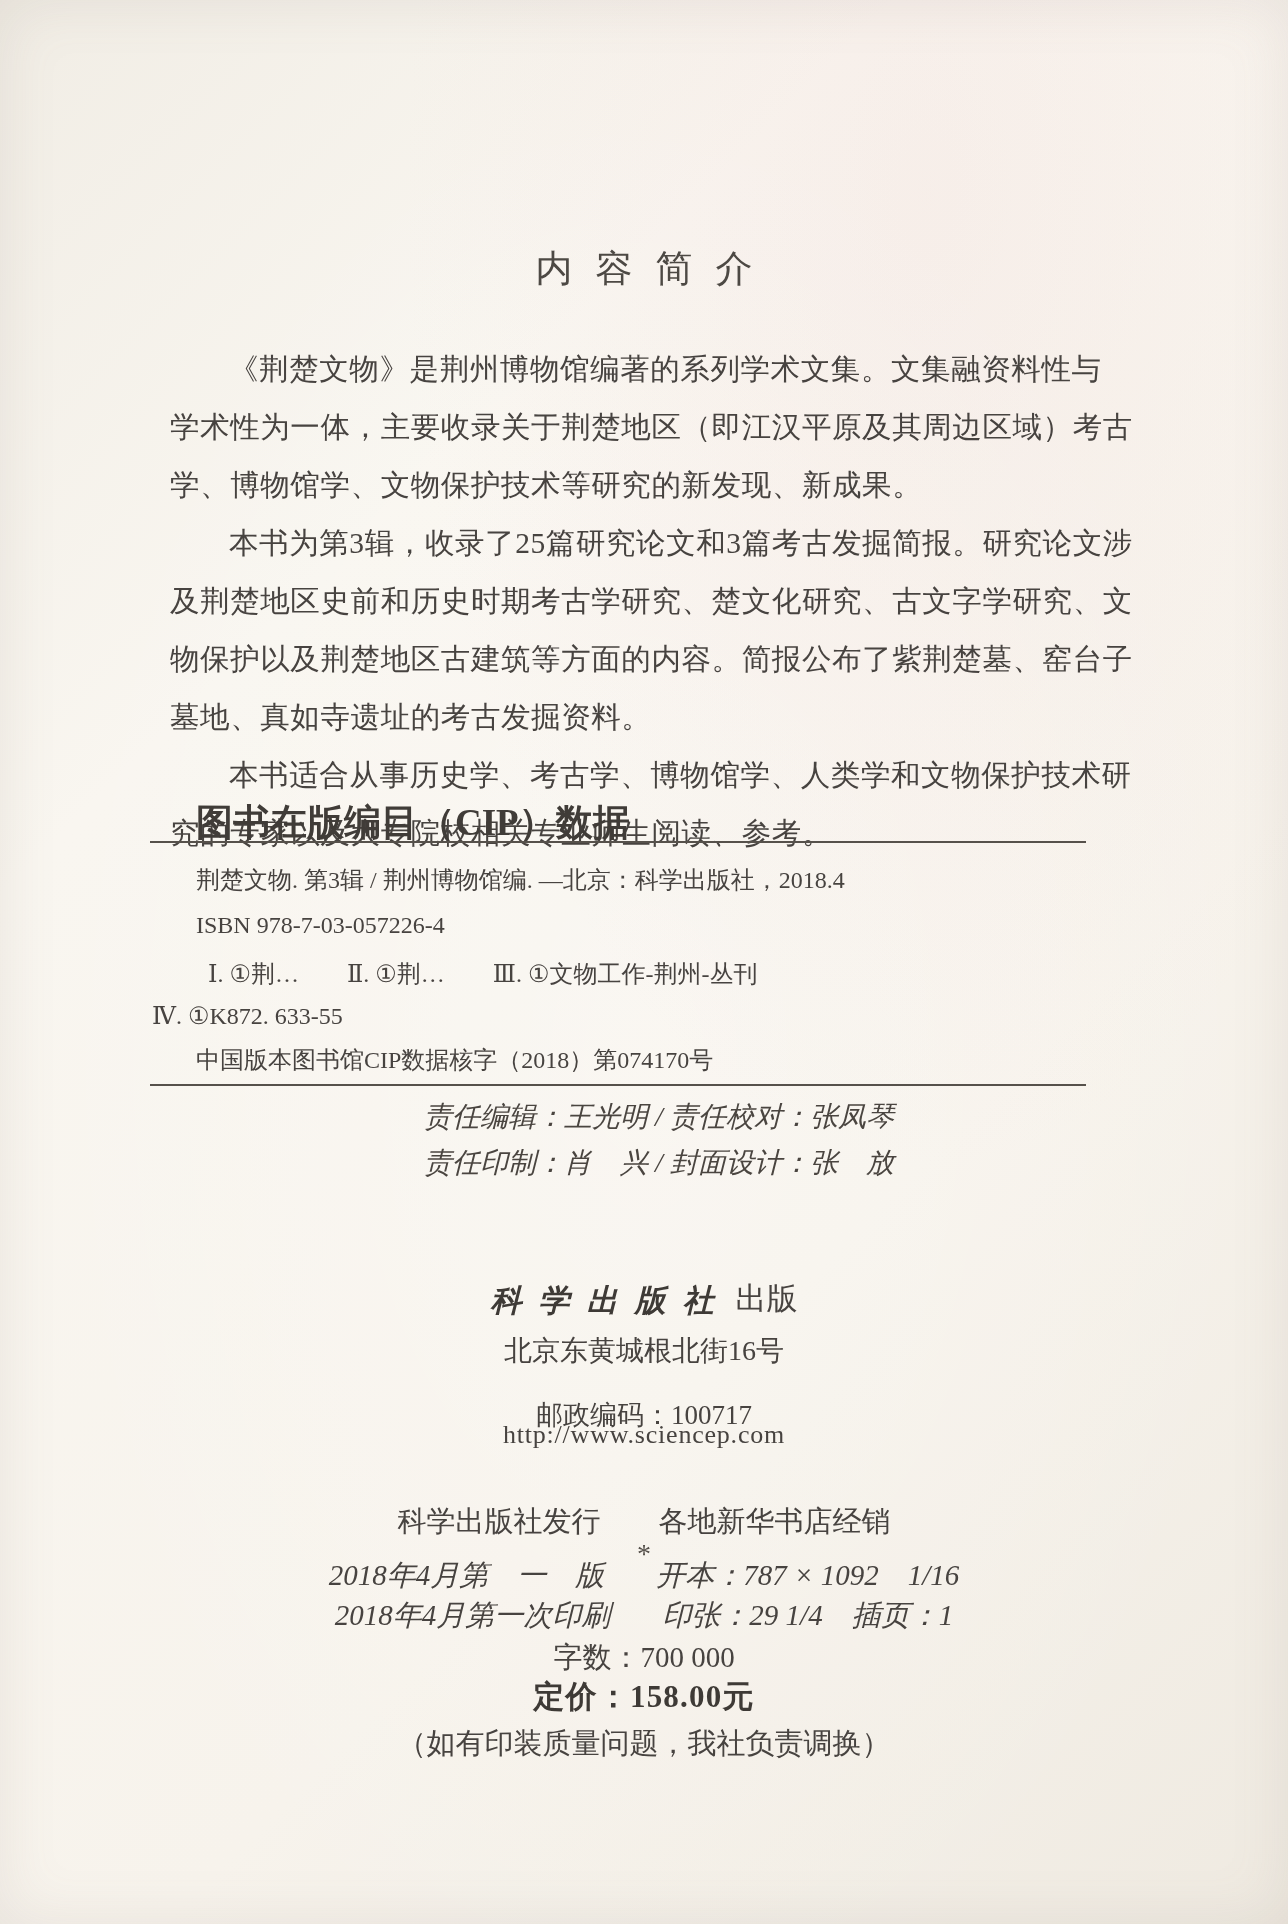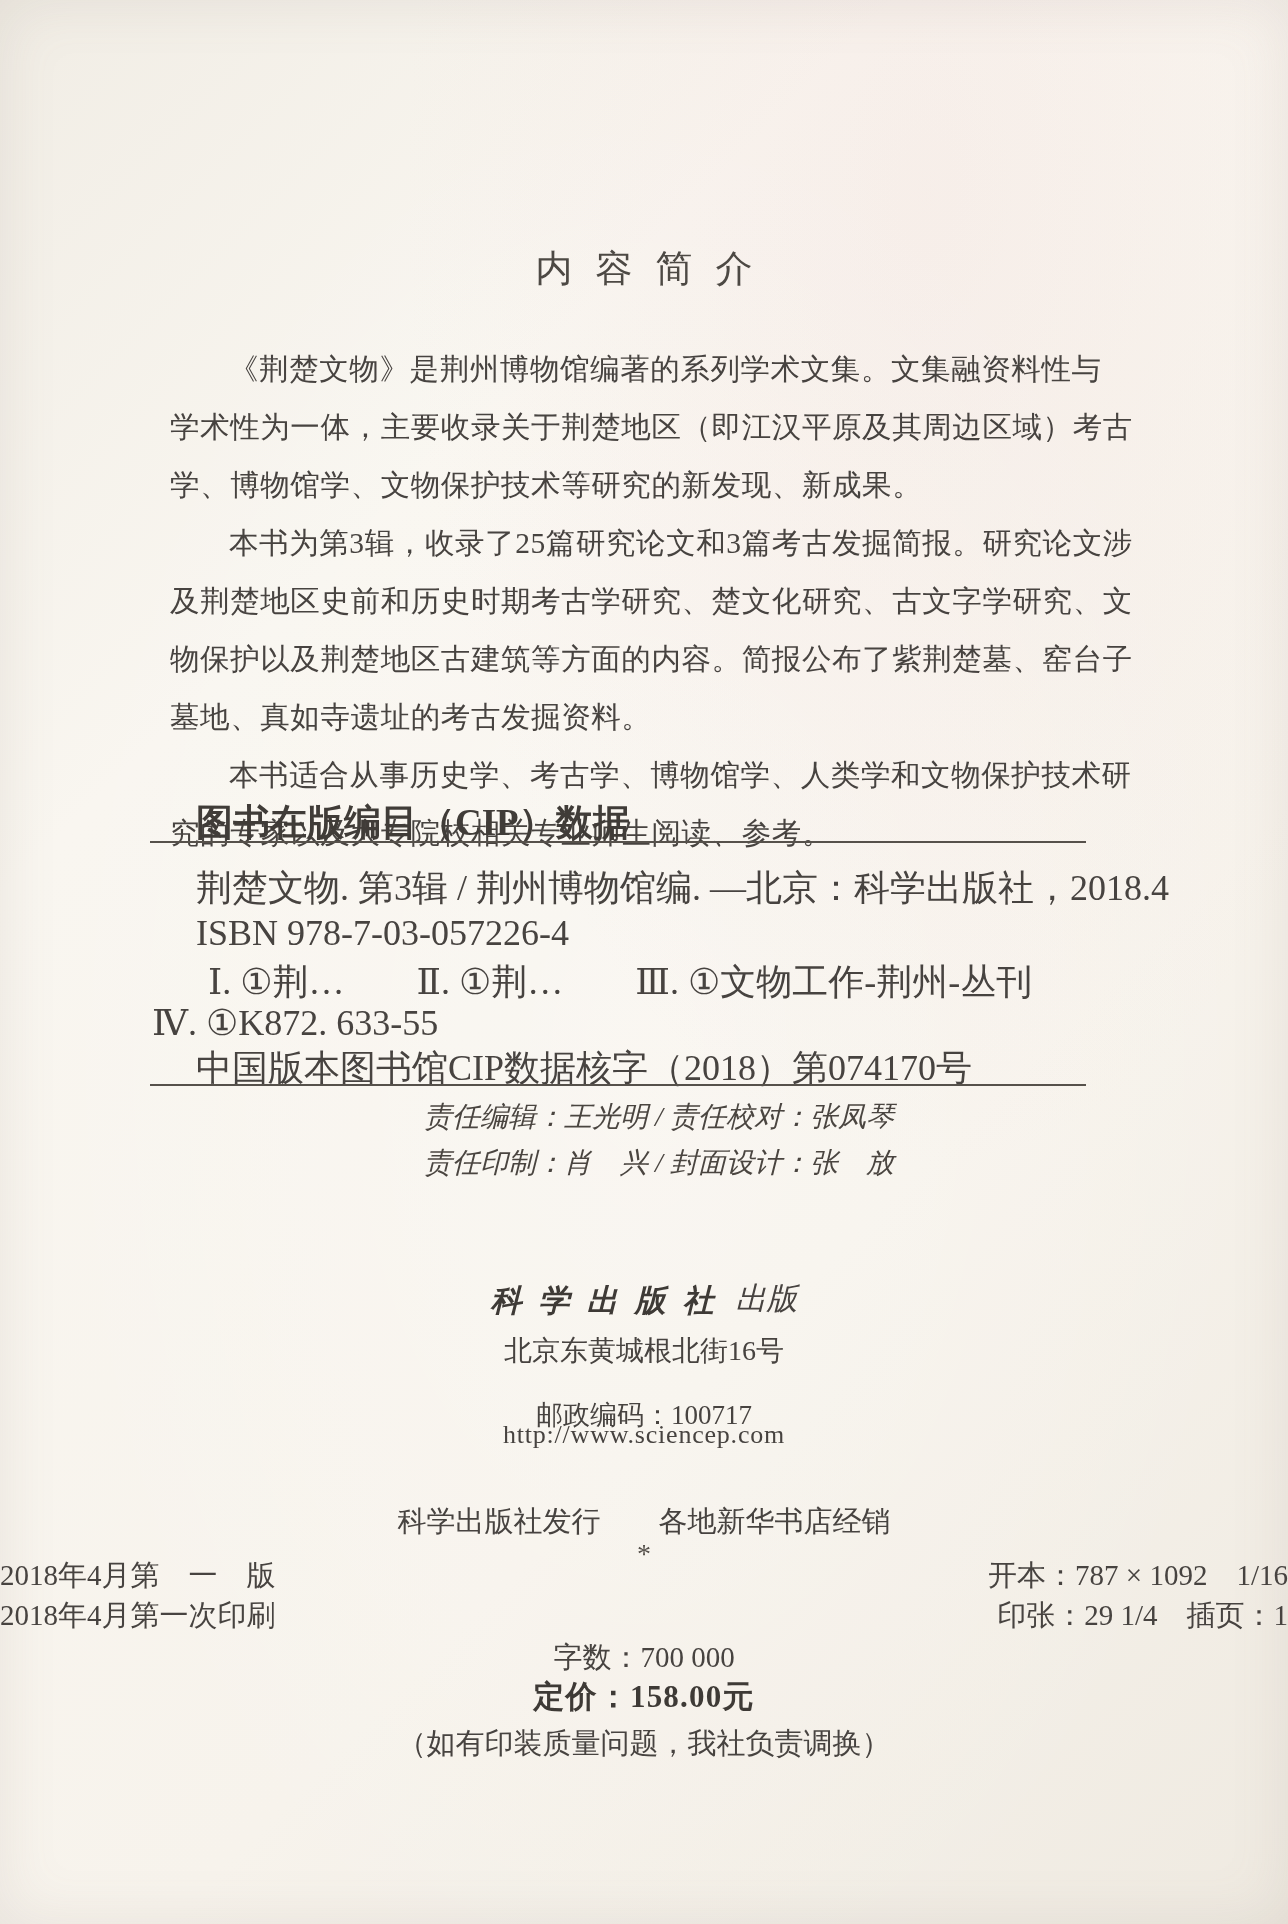--- a/index.html
+++ b/index.html
@@ -29,51 +29,51 @@
   }
 
   .intro{top:340px;left:170px;width:884px;font-size:29.5px;}
   .intro .line{height:58px;line-height:58px;white-space:nowrap;letter-spacing:0.02em;}
   .intro .indent{text-indent:2em;}
 
   .cip-head{top:798px;left:196px;font-size:37px;font-weight:700;color:#403c38;}
   .rule{left:150px;width:936px;height:0;border-top:2px solid #56514b;}
   .rule-1{top:841px;}
   .rule-2{top:1084px;}
-  .cip-line{left:196px;font-size:36px;white-space:nowrap;}
+  .cip-line{left:196px;font-size:24px;white-space:nowrap;}
   .cip-record{top:864px;}
   .cip-isbn{top:912px;}
   .cip-class{top:958px;left:208px;}
   .cip-class2{top:1002px;left:152px;}
   .cip-reg{top:1044px;}
 
   .staff{top:1094px;left:0;right:0;text-align:center;
     font-style:italic;font-size:28px;color:#4a4540;padding-left:30px;}
   .staff .line{height:46px;line-height:46px;}
 
   .center-line{left:0;right:0;text-align:center;white-space:nowrap;}
 
   .imprint{top:1278px;font-size:30px;}
   .brush{font-weight:700;font-style:italic;color:#3e3a36;}
   .imprint .brush{font-size:31px;letter-spacing:0.55em;vertical-align:-2px;}
-  .imprint .suffix{font-size:31px;margin-left:0.15em;font-style:italic;}
+  .imprint .suffix{font-size:31px;margin-left:0.15em;}
 
   .addr{top:1332px;font-size:28px;}
   .postcode{top:1376px;font-size:27px;margin-top:21px;}
   .website{top:1420px;font-size:26px;letter-spacing:0.03em;}
 
   .printer{top:1452px;font-size:30px;}
   .printer .brush{font-size:39px;letter-spacing:0.1em;vertical-align:-2px;}
   .printer .suffix{font-size:30px;margin-left:0.5em;}
 
   .distribution{top:1502px;font-size:29px;}
   .star{top:1538px;font-size:28px;color:#55504a;}
 
-  .edition-row{left:0;right:0;display:flex;justify-content:space-between;
-    column-gap:52px;font-size:29px;white-space:nowrap;}
+  .edition-row{left:0;right:0;display:flex;justify-content:center;
+    column-gap:52px;font-size:29px;white-space:nowrap;font-style:italic;}
   .edition-1{top:1556px;}
   .edition-2{top:1596px;}
   .wordcount{top:1638px;font-size:29px;}
   .price{top:1676px;font-size:31px;font-weight:700;color:#3e3a36;letter-spacing:0.04em;}
   .note{top:1724px;font-size:29px;}
 </style>
 </head>
 <body>
 
 <div id="page">

